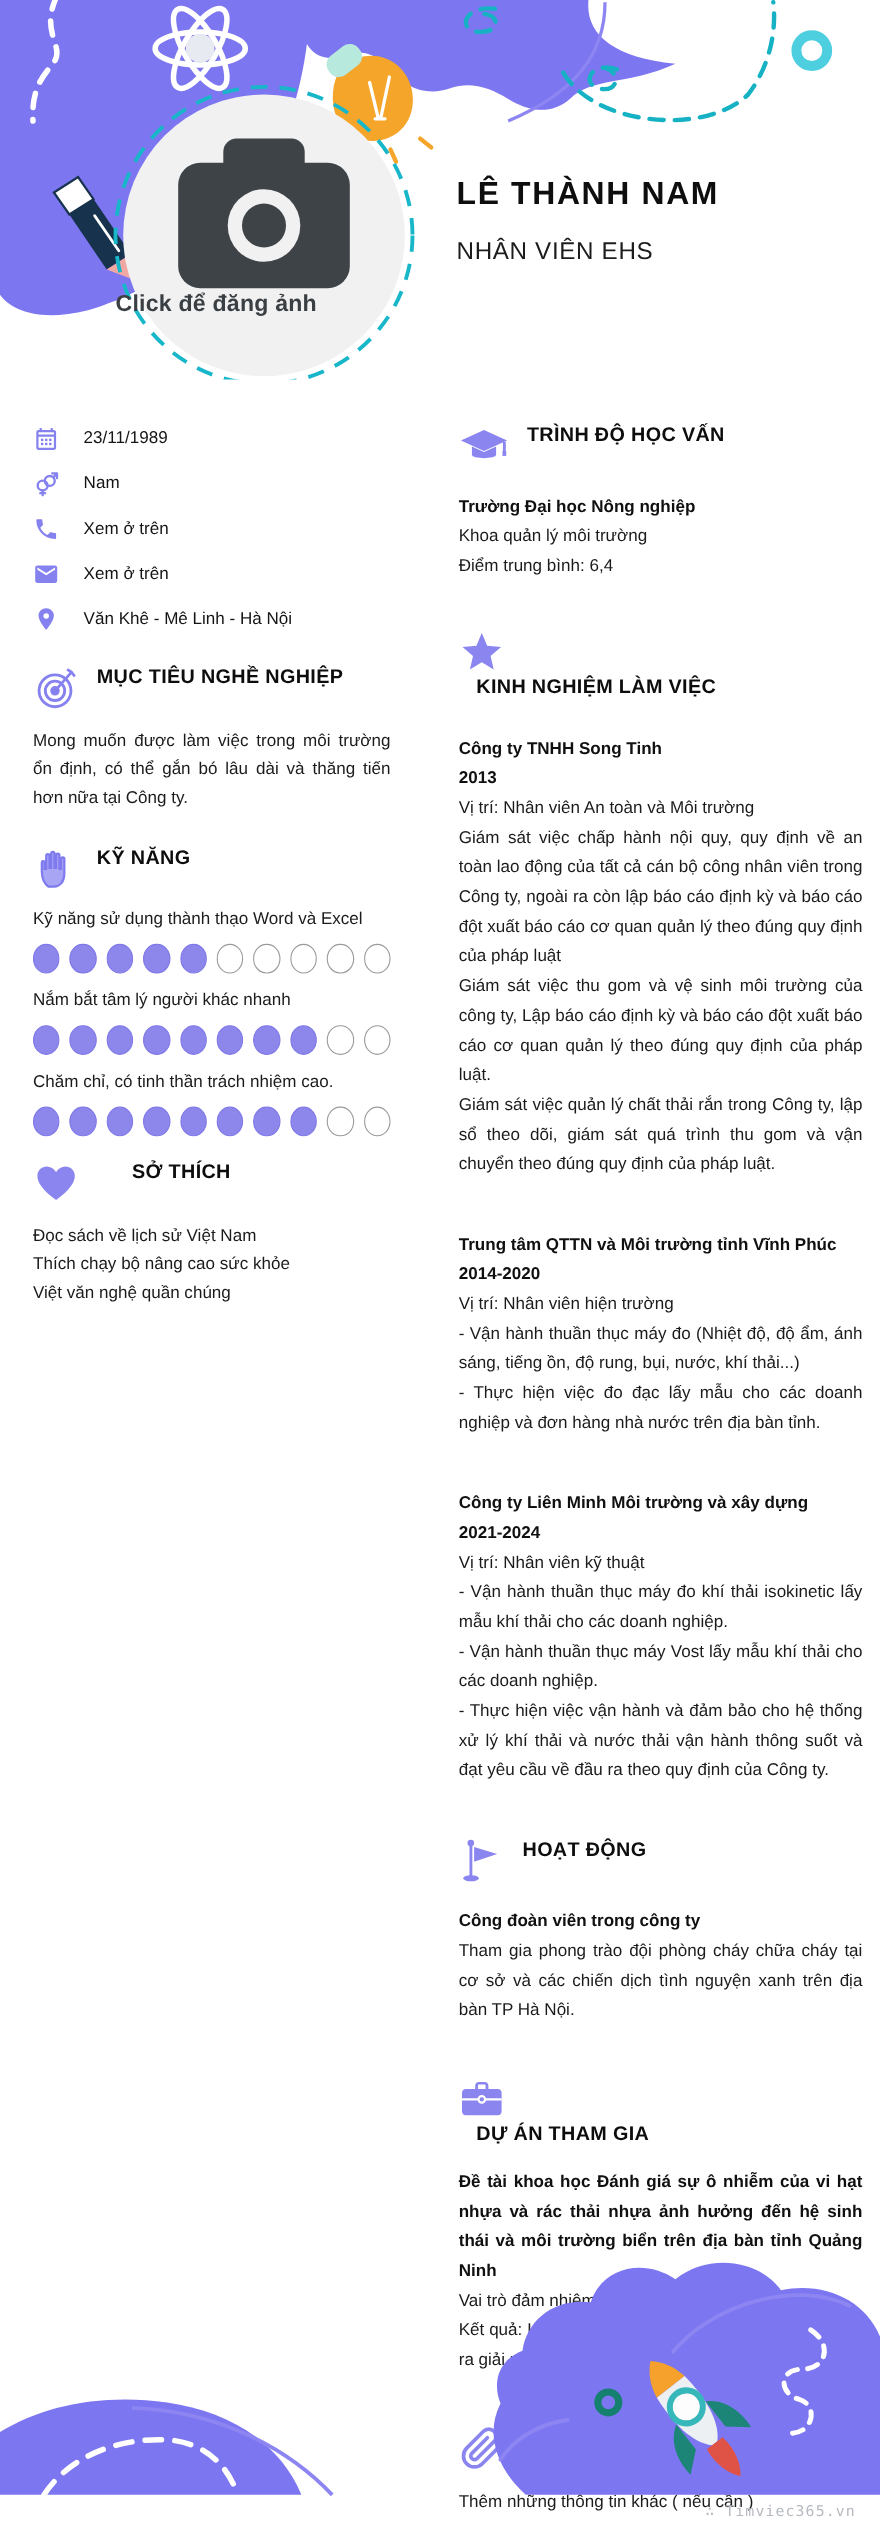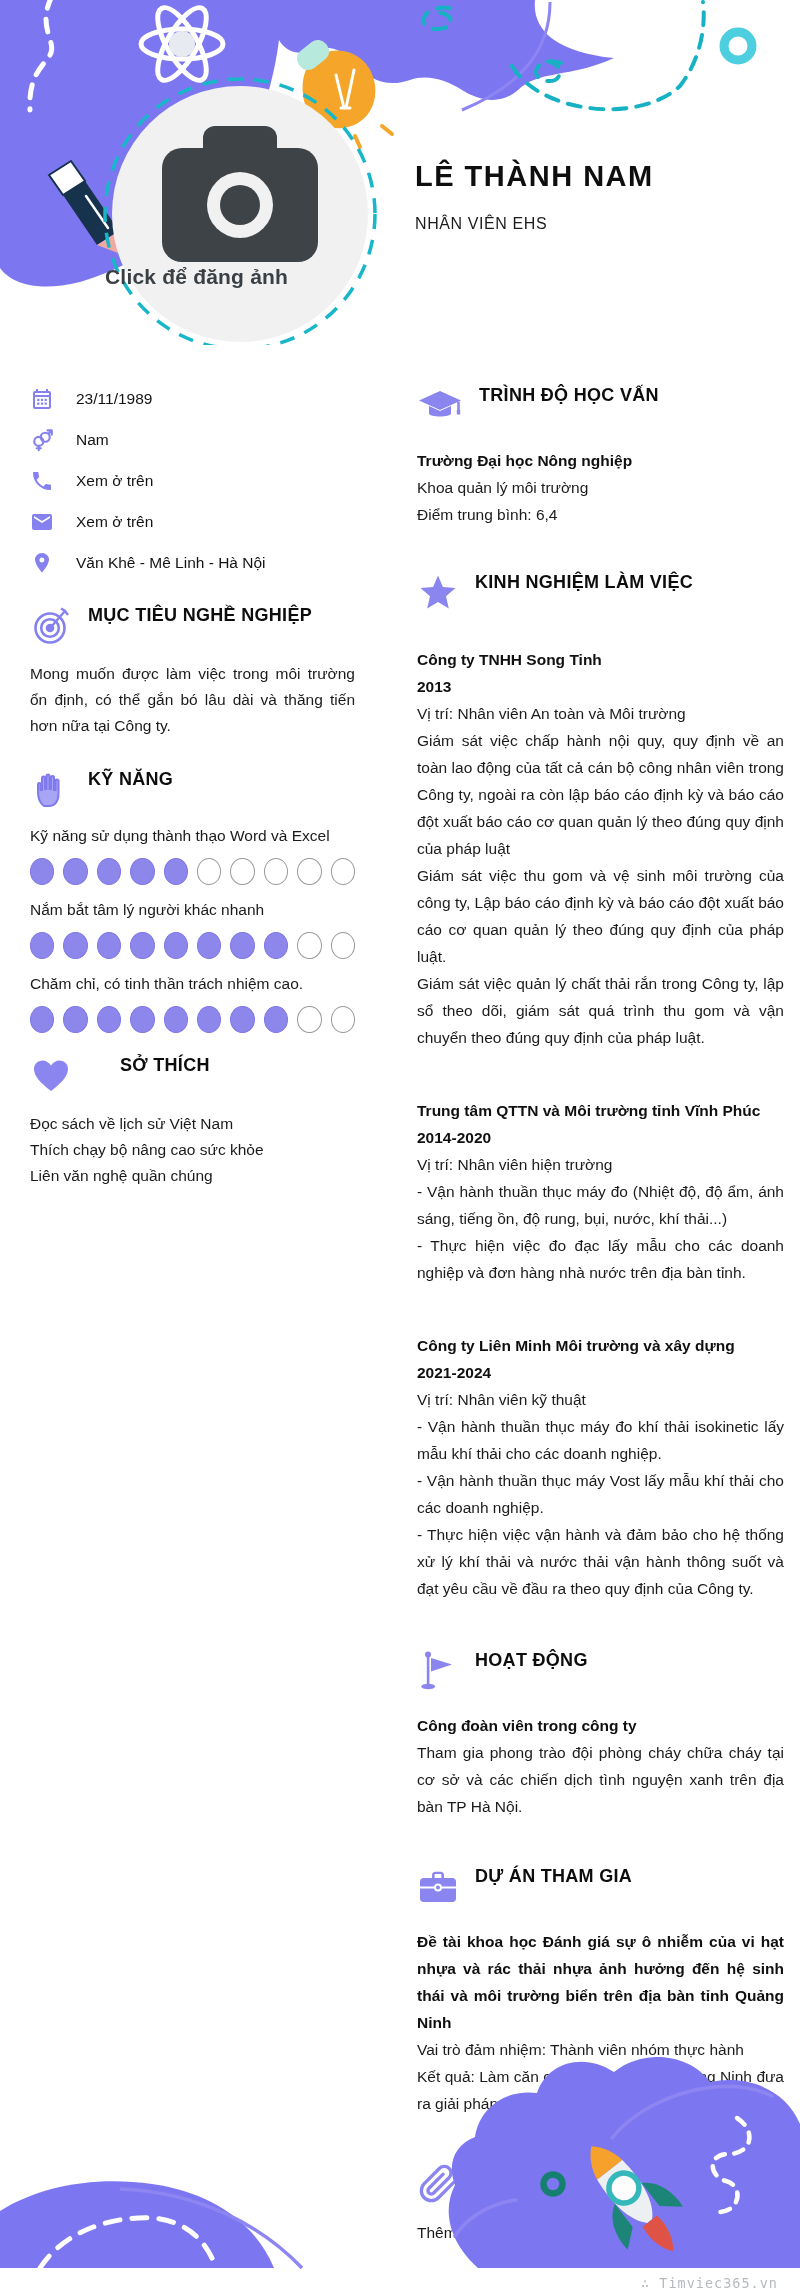--- a/index.html
+++ b/index.html
@@ -15,21 +15,21 @@
   .photo-circle {
     position:absolute; left:105px; top:79px; width:270px; height:270px;
     border-radius:50%; cursor:pointer;
   }
   .photo-label {
     position:absolute; left:0; right:0; top:186px; 
     font-size:21px; font-weight:600; color:#3a3f44; letter-spacing:.2px;
   }
   .name-block { position:absolute; left:415px; top:160px; width:375px; }
   .cv-name { font-size:29px; font-weight:800; letter-spacing:1.5px; color:#0e0e0e; }
-  .cv-title { margin-top:22px; font-size:16px; font-weight:500; letter-spacing:.6px; color:#1c1c1c; }
+  .cv-title { margin-top:22px; font-size:22px; font-weight:500; letter-spacing:.6px; color:#1c1c1c; }
   
   .cols { display:grid; grid-template-columns:385px 415px; }
   .col-left  { padding:42px 30px 0 30px; }
   .col-right { padding:40px 16px 0 32px; }
   
   .c-row { display:flex; align-items:center; margin-bottom:17px; min-height:24px; }
   .c-row svg { flex:0 0 24px; }
   .c-text { margin-left:22px; font-size:15.5px; color:#141414; }
   
   .sec-head { display:flex; align-items:flex-start; margin-top:30px; margin-bottom:14px; }
@@ -246,21 +246,21 @@
         <div class="sec-head" style="margin-top:22px;gap:32px;">
           <span class="hicon">
             <svg width="40" height="40" viewBox="0 0 40 40">
                 <path d="M20 35 C8 26 3 19 3 13 C3 8 7 4.5 11.5 4.5 C15 4.5 18 6.5 20 9.5 C22 6.5 25 4.5 28.5 4.5 C33 4.5 37 8 37 13 C37 19 32 26 20 35 Z" fill="#8b85f0"></path>
               </svg>
           </span>
           <h2>SỞ THÍCH</h2>
         </div>
         <div class="list-item">Đọc sách về lịch sử Việt Nam</div>
         <div class="list-item">Thích chạy bộ nâng cao sức khỏe</div>
-        <div class="list-item">Liên văn nghệ quần chúng</div>
+        <div class="list-item">Việt văn nghệ quần chúng</div>
       </section>
     </aside>
 
     <section class="col-right">
 
       <section>
         <div class="sec-head" style="margin-top:0;">
           <span class="hicon">
             <svg width="46" height="40" viewBox="0 0 46 40">
               <polygon points="23,5 44,14.5 23,24 2,14.5" fill="#8b85f0"></polygon>
@@ -271,21 +271,21 @@
           </span>
           <h2>TRÌNH ĐỘ HỌC VẤN</h2>
         </div>
         <div class="rc-gap"></div>
         <div class="edu-school">Trường Đại học Nông nghiệp</div>
         <div class="edu-line">Khoa quản lý môi trường</div>
         <div class="edu-line">Điểm trung bình: 6,4</div>
       </section>
 
       <section>
-        <div class="sec-head" style="margin-top:44px;">
+        <div class="sec-head" style="margin-top:44px;flex-direction:column;">
           <span class="hicon">
             <svg width="42" height="40" viewBox="0 0 40 40">
                 <polygon points="20,2.5 24.9,14 37.5,15.1 28,23.3 30.8,35.6 20,29 9.2,35.6 12,23.3 2.5,15.1 15.1,14" fill="#8b85f0"></polygon>
               </svg>
           </span>
           <h2>KINH NGHIỆM LÀM VIỆC</h2>
         </div>
 
         <article class="job">
           <div class="job-company">Công ty TNHH Song Tinh</div>
@@ -331,21 +331,21 @@
             </svg>
           </span>
           <h2>HOẠT ĐỘNG</h2>
         </div>
         <div class="rc-gap"></div>
         <div class="act-org">Công đoàn viên trong công ty</div>
         <p class="job-details body-text" style="line-height:27px;">Tham gia phong trào đội phòng cháy chữa cháy tại cơ sở và các chiến dịch tình nguyện xanh trên địa bàn TP Hà Nội.</p>
       </section>
 
       <section>
-        <div class="sec-head" style="margin-top:46px;">
+        <div class="sec-head" style="margin-top:46px;flex-direction:column;">
           <span class="hicon">
             <svg width="42" height="40" viewBox="0 0 42 40">
               <path d="M15,11 V8 c0,-2 1.4,-3.3 3.3,-3.3 h5.4 C25.6,4.7 27,6 27,8 v3 h8.5 c2,0 3.5,1.5 3.5,3.5 v17 c0,2 -1.5,3.5 -3.5,3.5 h-29 c-2,0 -3.5,-1.5 -3.5,-3.5 v-17 c0,-2 1.5,-3.5 3.5,-3.5 Z M17.6,11 h6.8 V7.6 c0,-0.4 -0.3,-0.7 -0.7,-0.7 h-5.4 c-0.4,0 -0.7,0.3 -0.7,0.7 Z" fill="#8b85f0"></path>
               <path d="M3,20.5 h36" stroke="#fff" stroke-width="2"></path>
               <circle cx="21" cy="20.5" r="3" fill="#8b85f0" stroke="#fff" stroke-width="2"></circle>
             </svg>
           </span>
           <h2>DỰ ÁN THAM GIA</h2>
         </div>
         <div class="rc-gap"></div>

